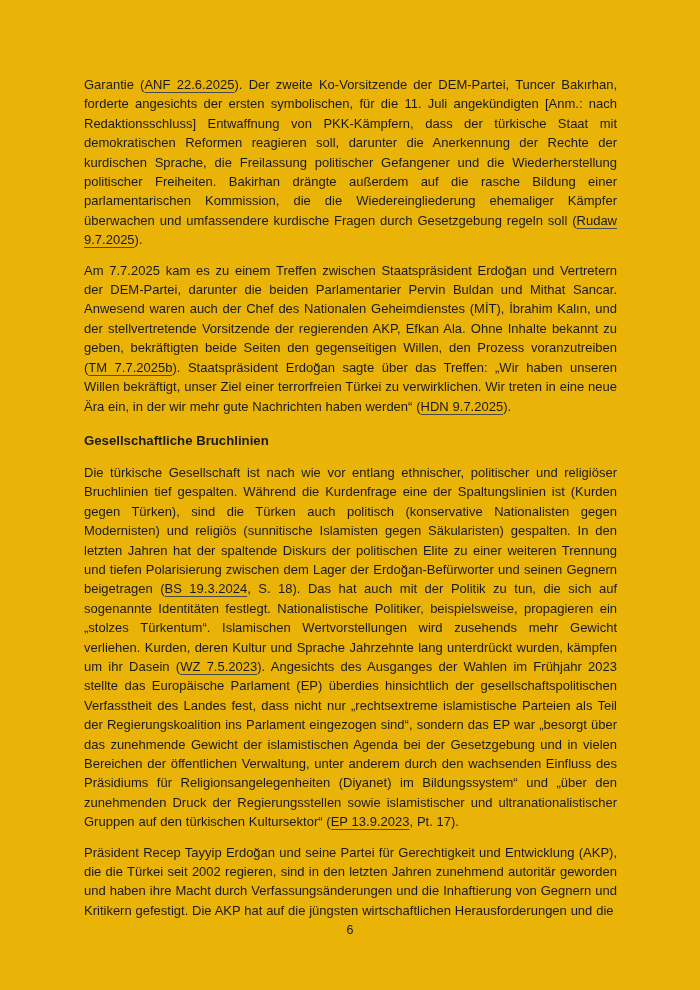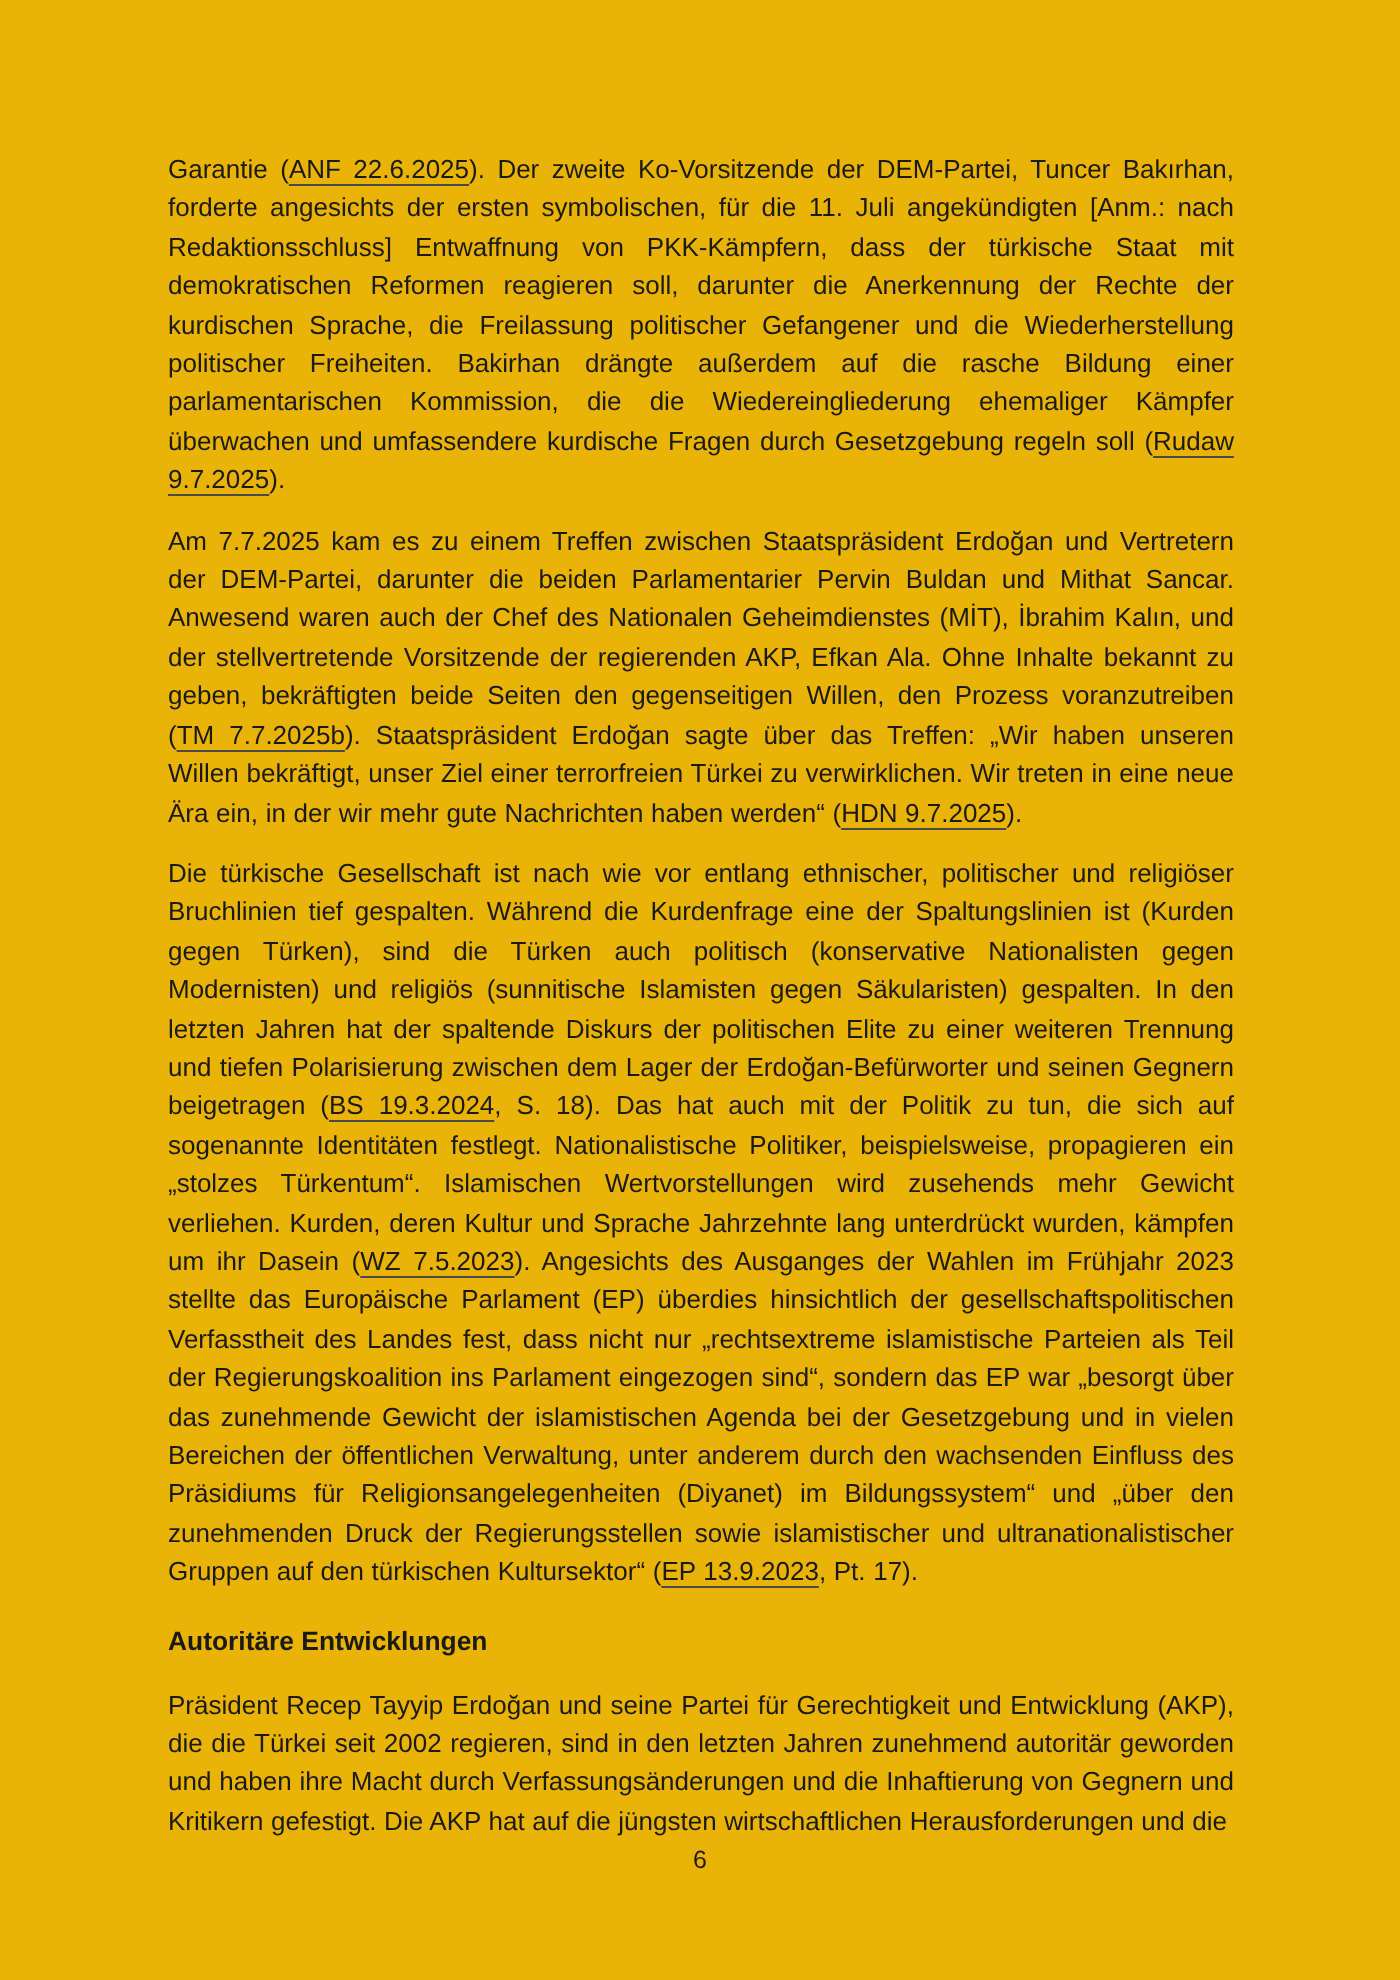--- a/index.html
+++ b/index.html
@@ -58,20 +58,20 @@
       color: #1a1a1a;
     }
   </style>
 </head>
 <body>
 
 <div class="page">
   <main class="content">
       <p lang="de"><span>Garantie (</span><a class="citation-link" href="#">ANF 22.6.2025</a><span>). Der zweite Ko-Vorsitzende der DEM-Partei, Tuncer Bakırhan, forderte angesichts der ersten symbolischen, für die 11. Juli angekündigten [Anm.: nach Redaktionsschluss] Entwaffnung von PKK-Kämpfern, dass der türkische Staat mit demokratischen Reformen reagieren soll, darunter die Anerkennung der Rechte der kurdischen Sprache, die Freilassung politischer Gefangener und die Wiederherstellung politischer Freiheiten. Bakirhan drängte außerdem auf die rasche Bildung einer parlamentarischen Kommission, die die Wiedereingliederung ehemaliger Kämpfer überwachen und umfassendere kurdische Fragen durch Gesetzgebung regeln soll (</span><a class="citation-link" href="#">Rudaw 9.7.2025</a><span>).</span></p>
       <p lang="de"><span>Am 7.7.2025 kam es zu einem Treffen zwischen Staatspräsident Erdoğan und Vertretern der DEM-Partei, darunter die beiden Parlamentarier Pervin Buldan und Mithat Sancar. Anwesend waren auch der Chef des Nationalen Geheimdienstes (MİT), İbrahim Kalın, und der stellvertretende Vorsitzende der regierenden AKP, Efkan Ala. Ohne Inhalte bekannt zu geben, bekräftigten beide Seiten den gegenseitigen Willen, den Prozess voranzutreiben (</span><a class="citation-link" href="#">TM 7.7.2025b</a><span>). Staatspräsident Erdoğan sagte über das Treffen: „Wir haben unseren Willen bekräftigt, unser Ziel einer terrorfreien Türkei zu verwirklichen. Wir treten in eine neue Ära ein, in der wir mehr gute Nachrichten haben werden“ (</span><a class="citation-link" href="#">HDN 9.7.2025</a><span>).</span></p>
+      <h2>Gesellschaftliche Bruchlinien</h2>
       <p lang="de"><span>Die türkische Gesellschaft ist nach wie vor entlang ethnischer, politischer und religiöser Bruchlinien tief gespalten. Während die Kurdenfrage eine der Spaltungslinien ist (Kurden gegen Türken), sind die Türken auch politisch (konservative Nationalisten gegen Modernisten) und religiös (sunnitische Islamisten gegen Säkularisten) gespalten. In den letzten Jahren hat der spaltende Diskurs der politischen Elite zu einer weiteren Trennung und tiefen Polarisierung zwischen dem Lager der Erdoğan-Befürworter und seinen Gegnern beigetragen (</span><a class="citation-link" href="#">BS 19.3.2024</a><span>, S. 18). Das hat auch mit der Politik zu tun, die sich auf sogenannte Identitäten festlegt. Nationalistische Politiker, beispielsweise, propagieren ein „stolzes Türkentum“. Islamischen Wertvorstellungen wird zusehends mehr Gewicht verliehen. Kurden, deren Kultur und Sprache Jahrzehnte lang unterdrückt wurden, kämpfen um ihr Dasein (</span><a class="citation-link" href="#">WZ 7.5.2023</a><span>). Angesichts des Ausganges der Wahlen im Frühjahr 2023 stellte das Europäische Parlament (EP) überdies hinsichtlich der gesellschaftspolitischen Verfasstheit des Landes fest, dass nicht nur „rechtsextreme islamistische Parteien als Teil der Regierungskoalition ins Parlament eingezogen sind“, sondern das EP war „besorgt über das zunehmende Gewicht der islamistischen Agenda bei der Gesetzgebung und in vielen Bereichen der öffentlichen Verwaltung, unter anderem durch den wachsenden Einfluss des Präsidiums für Religionsangelegenheiten (Diyanet) im Bildungssystem“ und „über den zunehmenden Druck der Regierungsstellen sowie islamistischer und ultranationalistischer Gruppen auf den türkischen Kultursektor“ (</span><a class="citation-link" href="#">EP 13.9.2023</a><span>, Pt. 17).</span></p>
-      <h2>Autoritäre Entwicklungen</h2>
       <p lang="de"><span>Präsident Recep Tayyip Erdoğan und seine Partei für Gerechtigkeit und Entwicklung (AKP), die die Türkei seit 2002 regieren, sind in den letzten Jahren zunehmend autoritär geworden und haben ihre Macht durch Verfassungsänderungen und die Inhaftierung von Gegnern und Kritikern gefestigt. Die AKP hat auf die jüngsten wirtschaftlichen Herausforderungen und die</span></p>
     </main>
   <footer class="footer">
     <span>6</span>
   </footer>
 </div>
 
 </body></html>

